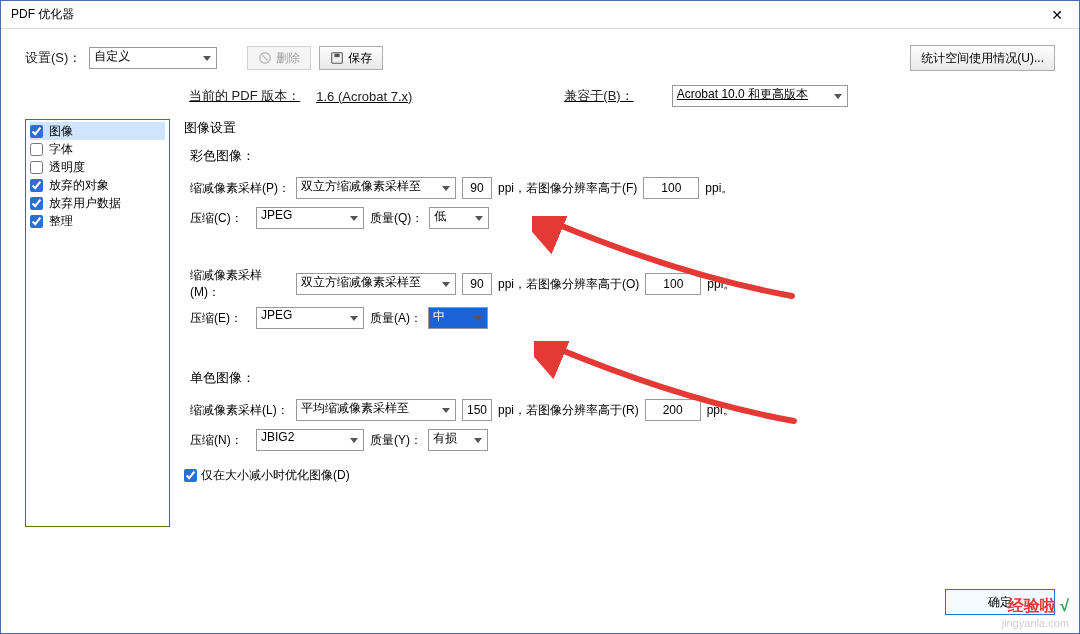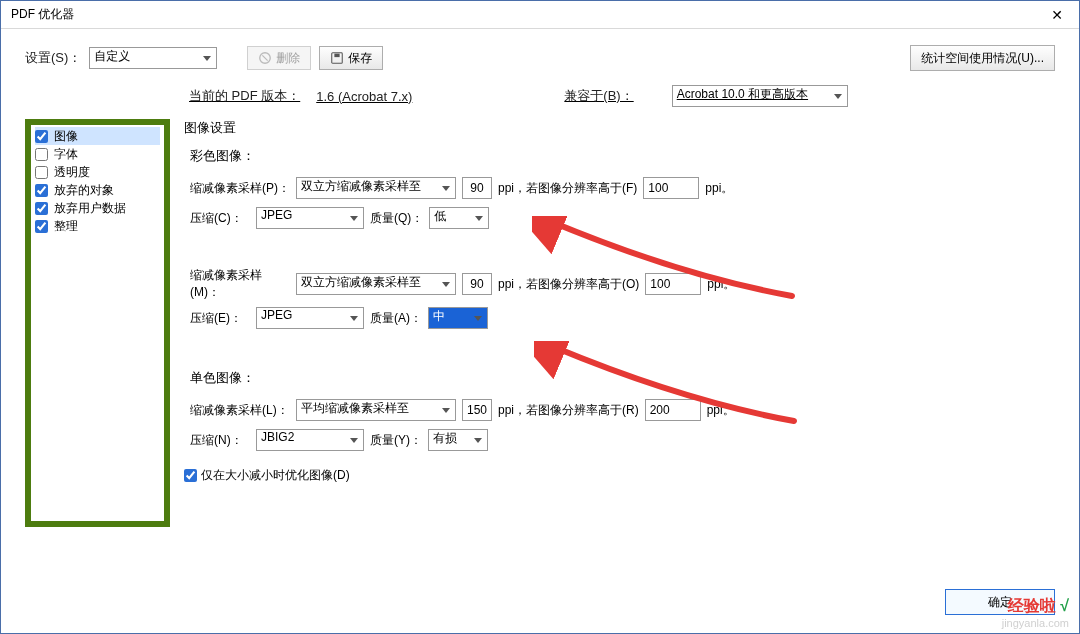--- a/index.html
+++ b/index.html
@@ -14,30 +14,30 @@
   select, input[type="text"], .combo { font-family: inherit; font-size: 12px; height: 22px; border: 1px solid #999; background: #fff; padding: 0 4px; }
   .combo { display: inline-flex; align-items: flex-start; position: relative; padding-right: 18px; min-width: 60px; }
   .combo::after { content: ""; position: absolute; right: 5px; top: 8px; width: 0; height: 0; border-left: 4px solid transparent; border-right: 4px solid transparent; border-top: 5px solid #555; }
   .btn { height: 24px; border: 1px solid #adadad; background: linear-gradient(#fefefe,#e8e8e8); display: inline-flex; align-items: center; padding: 0 10px; font-size: 12px; gap: 4px; }
   .btn.disabled { color: #a0a0a0; border-color: #d0d0d0; background: #f5f5f5; }
   .btn .icon { width: 14px; height: 14px; display: inline-block; }
   .version-row { padding: 6px 24px 12px 12px; display: flex; align-items: center; gap: 16px; text-decoration: underline; }
   .version-row .cur { margin-left: 176px; }
   .version-row .gap { width: 120px; }
   .body { display: flex; padding: 0 24px 0 24px; gap: 14px; }
-  .sidebar { width: 145px; border: 6px solid #4d7c0f; height: 408px; padding: 2px 4px; background: #fff; }
+  .sidebar { width: 145px; border: 1px solid #4d7c0f; height: 408px; padding: 2px 4px; background: #fff; }
   .sideitem { display: flex; align-items: center; gap: 4px; height: 18px; font-size: 12px; }
   .sideitem input { margin: 0 2px 0 0; accent-color: #2a6fd6; }
   .main { flex: 1; position: relative; }
   .group-title { font-size: 13px; margin-bottom: 10px; }
   .sub-title { font-size: 13px; margin: 6px 0 10px 6px; }
   .row { display: flex; align-items: center; gap: 6px; margin: 4px 0 4px 6px; min-height: 26px; }
   .row .c1 { width: 100px; text-align: left; }
   .field-small { width: 30px; text-align: center; }
-  .field-med { width: 56px; }
+  .field-med { width: 56px; text-align: center; }
   .combo-m { width: 160px; }
   .combo-c { width: 108px; }
   .combo-q { width: 58px; }
   .combo-q2 { width: 58px; background:#1a63d6; color:#fff; }
   .footnote { text-align: right; font-size: 12px; margin-top: 12px; padding-right:6px;}
   .checkbox-row { margin-top: 14px; display:flex; align-items:center; gap:4px;}
   .checkbox-row input { accent-color: #2a6fd6; margin:0;}
   .bottom { position: absolute; right: 24px; bottom: 18px; display: flex; gap: 10px; }
   .okbtn { width: 110px; height: 26px; border: 1px solid #2a6fd6; background: #f4faff; display:flex; align-items:center; justify-content:center;}
   .watermark { position:absolute; right:10px; bottom:4px; font-size:11px; color:#d0d0d0; display:flex; flex-direction:column; align-items:flex-end; pointer-events:none;}

